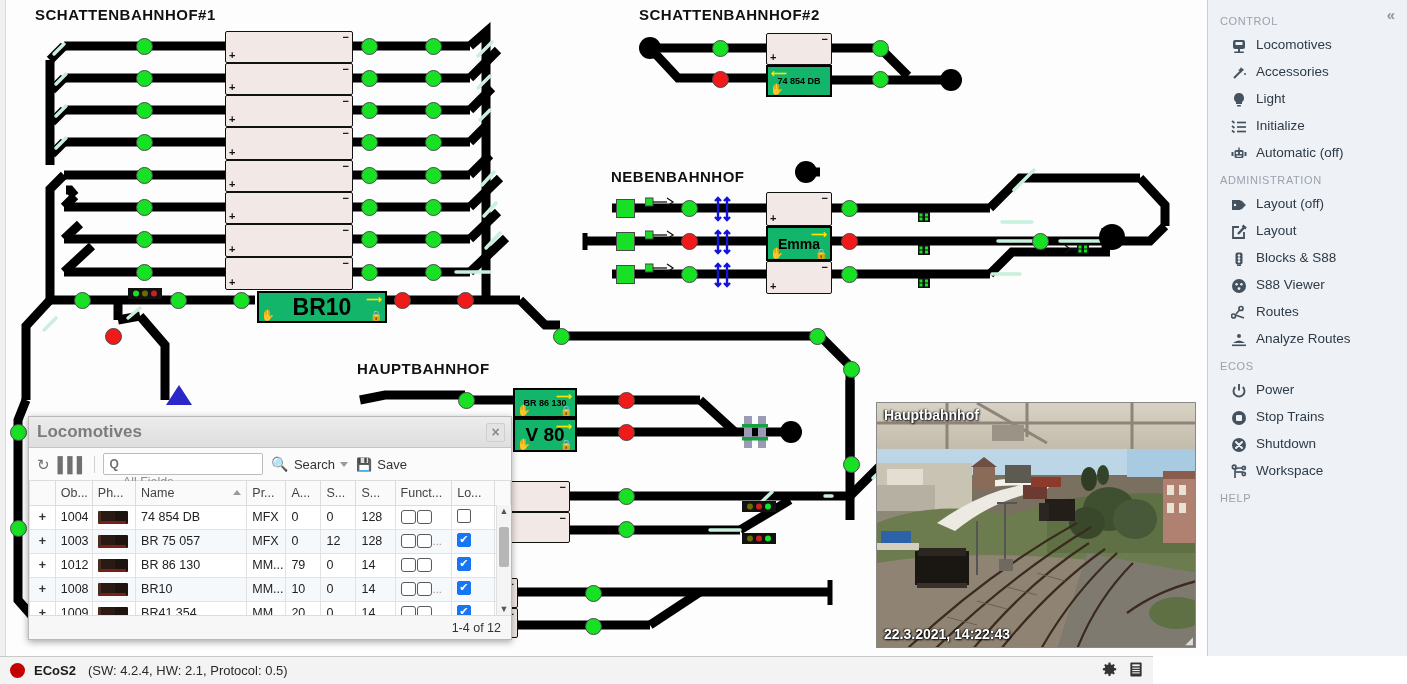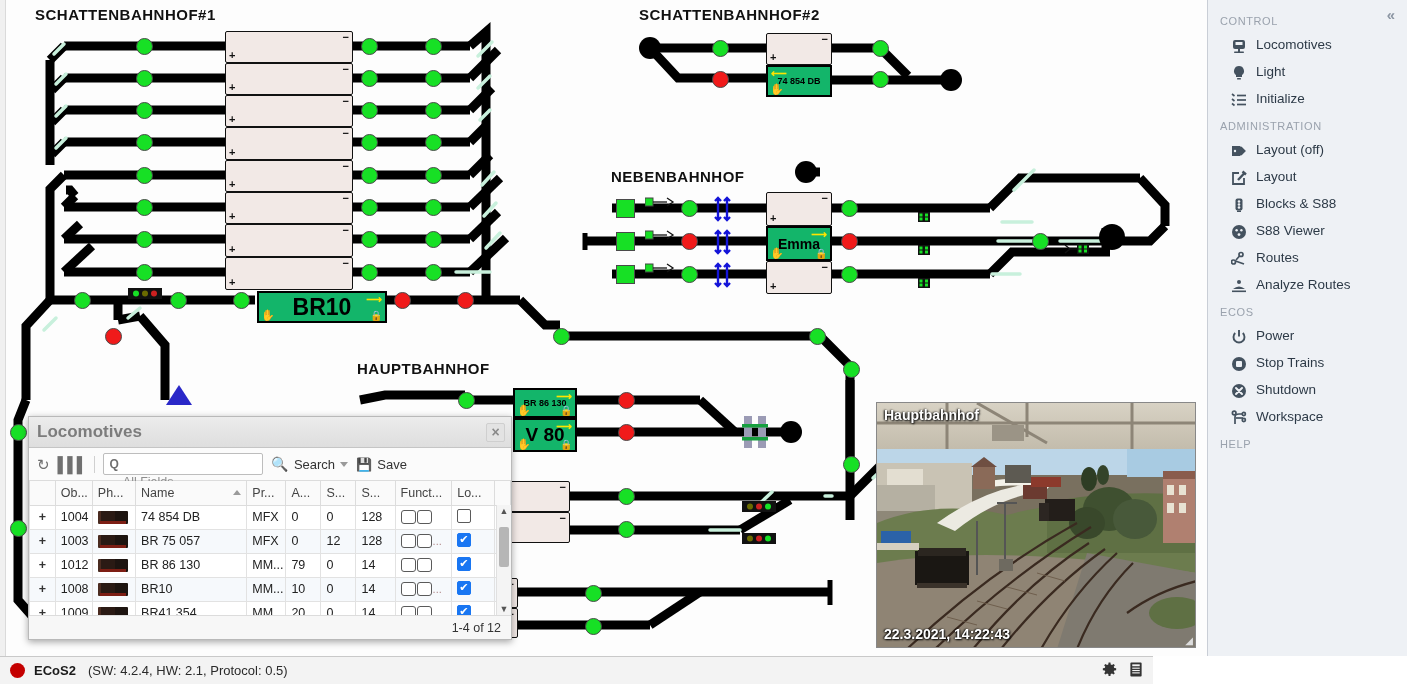--- a/index.html
+++ b/index.html
@@ -919,39 +919,63 @@
             <rect x="2" y="2" width="12" height="9" rx="2"></rect>
             <rect x="4.5" y="4" width="7" height="3" fill="#eef1f5"></rect>
             <rect x="7" y="11" width="2" height="3"></rect>
             <rect x="3" y="13.5" width="10" height="1.5" rx="0.7"></rect>
           </svg>
       </span>
       <span>Locomotives</span>
     </div>
     <div class="sb-item">
       <span class="sb-icon">
+        <svg width="16" height="16" viewBox="0 0 16 16" fill="none" stroke="#44525f" stroke-width="2">
+            <path d="M3,13 L12,4"></path>
+            <path d="M10,2 L11,4 L13,5 L11,6 L10,8 L9,6 L7,5 L9,4 Z" fill="#44525f" stroke="none"></path>
+            <circle cx="14" cy="9" r="1" fill="#44525f" stroke="none"></circle>
+          </svg>
+      </span>
+      <span>Accessories</span>
+    </div>
+    <div class="sb-item">
+      <span class="sb-icon">
         <svg width="16" height="16" viewBox="0 0 16 16" fill="#44525f">
             <path d="M8,1 A5,5 0 0,0 5,10 V12 H11 V10 A5,5 0 0,0 8,1 Z"></path>
             <rect x="6" y="13" width="4" height="1.6" rx="0.7"></rect>
           </svg>
       </span>
       <span>Light</span>
     </div>
     <div class="sb-item">
       <span class="sb-icon">
         <svg width="16" height="16" viewBox="0 0 16 16" stroke="#44525f" stroke-width="1.7">
             <path d="M6,3.5 H15"></path>
             <path d="M6,8 H15"></path>
             <path d="M6,12.5 H15"></path>
             <path d="M1,2 L3.5,4"></path>
             <path d="M1,7 L3.5,9"></path>
             <path d="M1,11.5 L3.5,13.5"></path>
           </svg>
       </span>
       <span>Initialize</span>
+    </div>
+    <div class="sb-item">
+      <span class="sb-icon">
+        <svg width="16" height="16" viewBox="0 0 16 16" fill="#44525f">
+            <rect x="3.5" y="4" width="9" height="8" rx="1.5"></rect>
+            <circle cx="6" cy="7" r="1.2" fill="#eef1f5"></circle>
+            <circle cx="10" cy="7" r="1.2" fill="#eef1f5"></circle>
+            <rect x="5.5" y="9.5" width="5" height="1.3" fill="#eef1f5"></rect>
+            <rect x="0.5" y="6" width="2" height="4"></rect>
+            <rect x="13.5" y="6" width="2" height="4"></rect>
+            <rect x="7.3" y="1.5" width="1.4" height="2.5"></rect>
+          </svg>
+      </span>
+      <span>Automatic (off)</span>
     </div>
 
     <div class="sb-group">ADMINISTRATION</div>
     <div class="sb-item">
       <span class="sb-icon">
         <svg width="16" height="16" viewBox="0 0 16 16" fill="#44525f">
             <path d="M1,3 H9 L14,8 L9,13 H1 Z"></path>
             <circle cx="4" cy="8" r="1.2" fill="#eef1f5"></circle>
             <path d="M10,4 L14,8 L10,12" fill="none" stroke="#44525f" stroke-width="1.3"></path>
           </svg>

